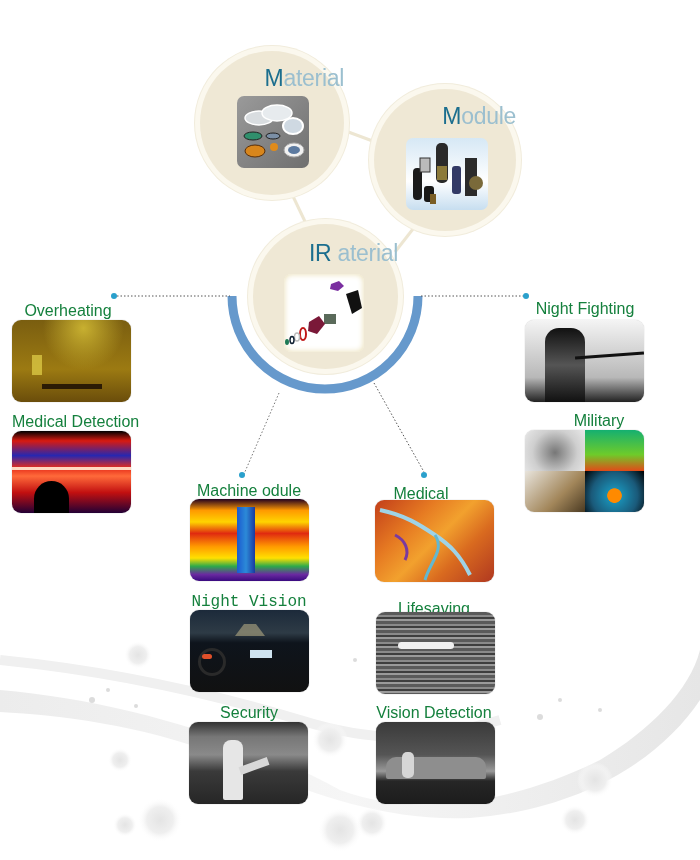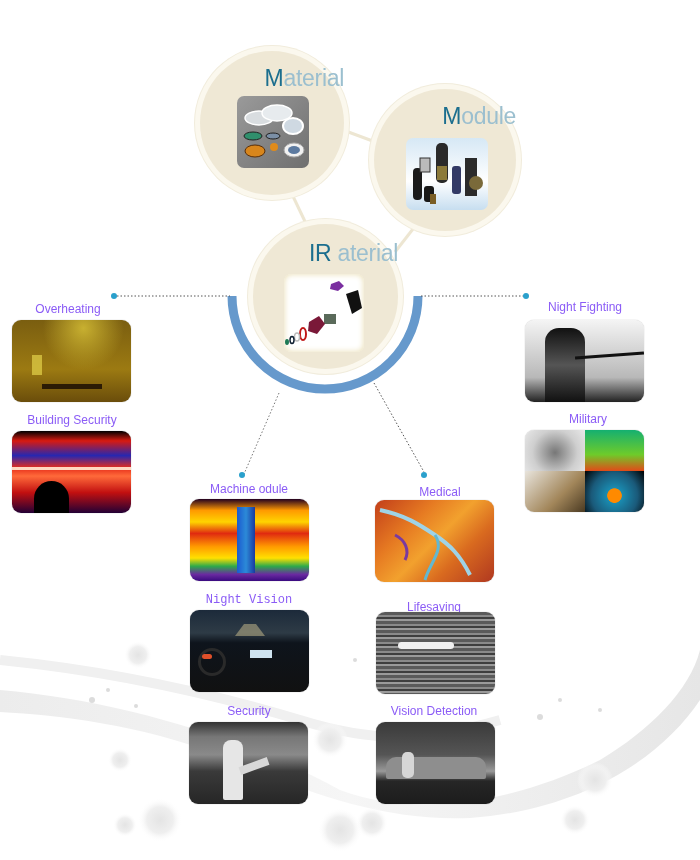--- a/index.html
+++ b/index.html
@@ -14,21 +14,21 @@
   }
   .circle-title {
     position:absolute; left:0; right:0; text-align:right;
     font-size:23px; color:#9bbfcf; letter-spacing:-0.3px;
   }
   .circle-title .cap { color:#1b6e8e; }
   .circle-img {
     position:absolute; border-radius:7px; overflow:hidden;
   }
   .app-label {
-    position:absolute; text-align:center; font-size:12px; color:#8b5cf6;
+    position:absolute; text-align:center; font-size:16px; color:#15803d;
     white-space:nowrap;
   }
   .app-img {
     position:absolute; width:119px; height:82px; border-radius:9px;
     overflow:hidden; box-shadow:0 0 1px rgba(0,0,0,0.4);
   }
   .dot { position:absolute; width:6px; height:6px; border-radius:50%; background:#2aa0cc; }
 </style>
 </head>
 <body>
@@ -132,33 +132,33 @@
     </svg>
   </div>
 </div>
 
 <div class="app-label" style="left:12px;width:112px;top:302px;">Overheating</div>
 <div class="app-img" style="left:12px;top:320px;background:radial-gradient(ellipse at 60% 10%,#c8b030,transparent 40%),linear-gradient(180deg,#7a5e10,#9c7a12 60%,#6a4d0b);">
   <div class="abs" style="left:20px;top:35px;width:10px;height:20px;background:#e3d24a;opacity:.7;"></div>
   <div class="abs" style="left:30px;top:64px;width:60px;height:5px;background:#2b1b05;"></div>
 </div>
 
-<div class="app-label" style="left:12px;width:120px;top:413px;">Building Security</div>
+<div class="app-label" style="left:12px;width:120px;top:413px;">Medical Detection</div>
 <div class="app-img" style="left:12px;top:431px;background:linear-gradient(180deg,#000 0%,#d81a10 12%,#2727b0 30%,#e62d1a 45%,#ff6a3a 55%,#c21010 75%,#220035 100%);">
   <div class="abs" style="left:22px;top:50px;width:35px;height:32px;background:#000;border-radius:18px 18px 0 0;"></div>
   <div class="abs" style="left:0;top:36px;width:119px;height:3px;background:#ffd9c0;"></div>
 </div>
 
 <div class="app-label" style="left:523px;width:124px;top:300px;">Night Fighting</div>
 <div class="app-img" style="left:525px;top:320px;background:linear-gradient(180deg,#f4f4f4,#b8b8b8 70%,#222);">
   <div class="abs" style="left:20px;top:8px;width:40px;height:74px;background:linear-gradient(180deg,#111,#555 50%,#111);border-radius:14px 14px 0 0;"></div>
   <div class="abs" style="left:50px;top:34px;width:69px;height:3px;background:#111;transform:rotate(-4deg);"></div>
 </div>
 
-<div class="app-label" style="left:526px;width:124px;top:412px;">Military</div>
+<div class="app-label" style="left:537px;width:124px;top:412px;">Military</div>
 <div class="app-img" style="left:525px;top:430px;display:grid;grid-template-columns:1fr 1fr;grid-template-rows:1fr 1fr;">
   <div style="background:radial-gradient(circle at 50% 55%,#777,#cfcfcf 60%,#e8e8e8);"></div>
   <div style="background:linear-gradient(180deg,#15b070,#6ecb2a 60%,#e24a18);"></div>
   <div style="background:linear-gradient(135deg,#e8e4dc,#a2865a 60%,#4a3a22);"></div>
   <div style="background:radial-gradient(circle at 50% 60%,#ff8a00 0 18%,#1a8bb0 20%,#1a5a7a 60%,#000);"></div>
 </div>
 
 <div class="app-label" style="left:190px;width:118px;top:482px;">Machine odule</div>
 <div class="app-img" style="left:190px;top:499px;background:linear-gradient(180deg,#220020 0%,#ff9a00 14%,#ffd400 28%,#e02a10 42%,#ff9a00 58%,#ffe000 72%,#2eaa4a 82%,#6a2aa0 92%,#3a0a80 100%);">
   <div class="abs" style="left:47px;top:8px;width:18px;height:66px;background:linear-gradient(90deg,#1a5ad0,#2c8ad8,#1a3aa0);"></div>
@@ -171,21 +171,21 @@
   <div class="abs" style="left:12px;top:44px;width:10px;height:5px;background:#e0502a;border-radius:4px;"></div>
   <div class="abs" style="left:60px;top:40px;width:22px;height:8px;background:#cfe3f0;"></div>
 </div>
 
 <div class="app-label" style="left:190px;width:118px;top:704px;text-align:center;">Security</div>
 <div class="app-img" style="left:189px;top:722px;background:linear-gradient(180deg,#333 0%,#777 18%,#8a8a8a 40%,#3a3a3a 60%,#262626 100%);">
   <div class="abs" style="left:34px;top:18px;width:20px;height:60px;background:#e6e6e6;border-radius:8px 8px 2px 2px;"></div>
   <div class="abs" style="left:50px;top:40px;width:30px;height:8px;background:#d8d8d8;transform:rotate(-20deg);"></div>
 </div>
 
-<div class="app-label" style="left:381px;width:118px;top:485px;">Medical</div>
+<div class="app-label" style="left:362px;width:118px;top:485px;">Medical</div>
 <div class="app-img" style="left:375px;top:500px;background:linear-gradient(135deg,#c23f1a 0%,#e67a22 30%,#f2a12e 50%,#d96a1f 70%,#b03820 100%);">
   <svg width="119" height="82">
     <path d="M5,10 C30,15 45,25 60,35 C75,45 85,55 95,75" stroke="#9fd3e6" stroke-width="4" fill="none"></path>
     <path d="M60,35 C70,50 55,62 50,80" stroke="#62b8d0" stroke-width="3" fill="none"></path>
     <path d="M20,35 C30,40 35,50 30,60" stroke="#7a3aa0" stroke-width="3" fill="none"></path>
   </svg>
 </div>
 
 <div class="app-label" style="left:375px;width:118px;top:600px;">Lifesaving</div>
 <div class="app-img" style="left:376px;top:612px;background:repeating-linear-gradient(180deg,#5a5a5a 0 3px,#8a8a8a 3px 5px,#3e3e3e 5px 7px,#9a9a9a 7px 9px);">

